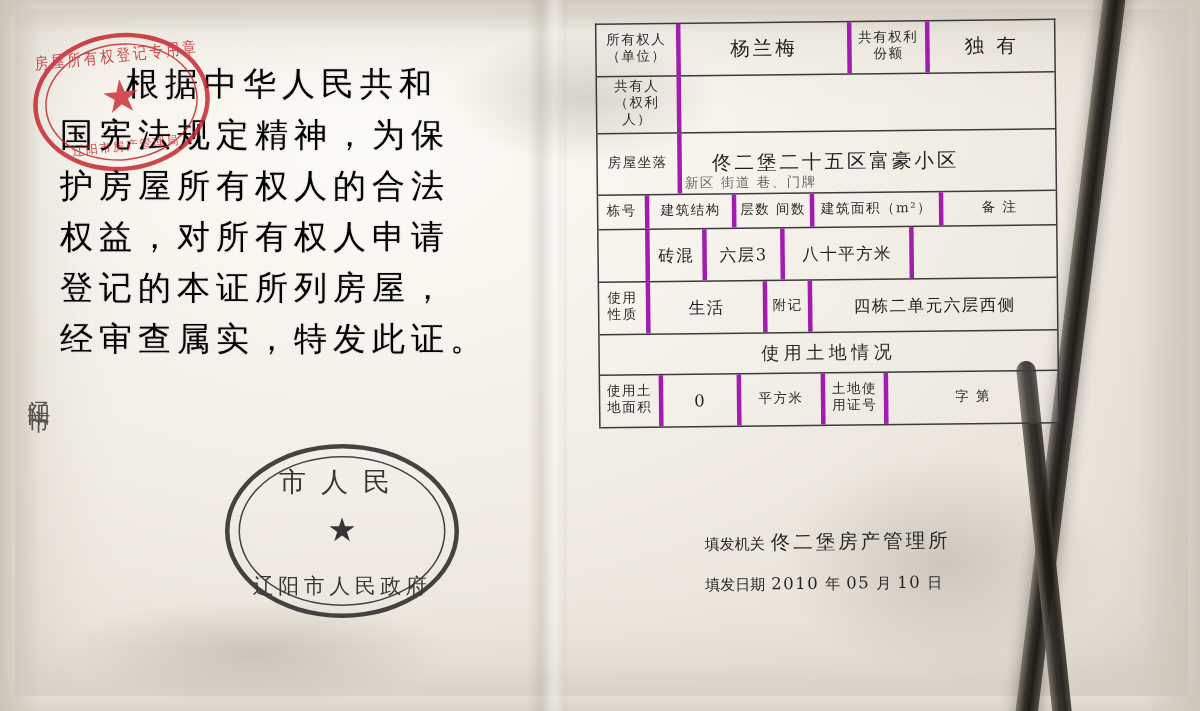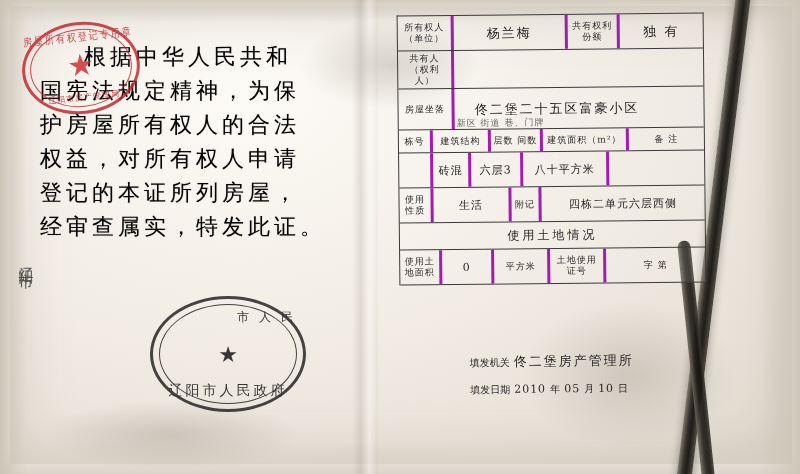--- a/index.html
+++ b/index.html
@@ -170,23 +170,23 @@
   }
   .seal-black .inner-ring {
     position: absolute;
     left: 6px; top: 5px; right: 6px; bottom: 5px;
     border: 1px solid #2c2c2c;
     border-radius: 50%;
   }
   .seal-black .top-arc {
     position: absolute;
     left: 0; top: 10px; width: 100%;
-    text-align: right;
-    font-family: "DejaVu Serif", serif;
-    font-size: 12px;
+    text-align: center;
+    font-family: "DejaVu Serif", serif;
+    font-size: 18px;
     letter-spacing: 10px;
     color: #1d1d1d;
   }
   .seal-black .star-glyph {
     font-size: 22px;
     color: #1d1d1d;
     top: 50%;
   }
   .seal-black .bot-arc {
     position: absolute;
@@ -376,21 +376,21 @@
     </div>
 
     <div class="row" style="min-height:26px;">
       <div class="cell" style="flex:1; font-size:12px; letter-spacing:3px;">使用土地情况</div>
     </div>
 
     <div class="row tall2">
       <div class="cell lbl" style="width:42px;">使用土地面积</div>
       <div class="cell hand-sm" style="width:52px;">0</div>
       <div class="cell lbl" style="width:56px;">平方米</div>
-      <div class="cell lbl" style="width:56px;">土地使用证号</div>
+      <div class="cell lbl" style="width:42px;">土地使用证号</div>
       <div class="cell lbl" style="flex:1;">字 第</div>
     </div>
 
   </div>
 
   <div class="footer-lines">
     <div class="fl">
       <span>填发机关</span>
       <span class="fval">佟二堡房产管理所</span>
     </div>

